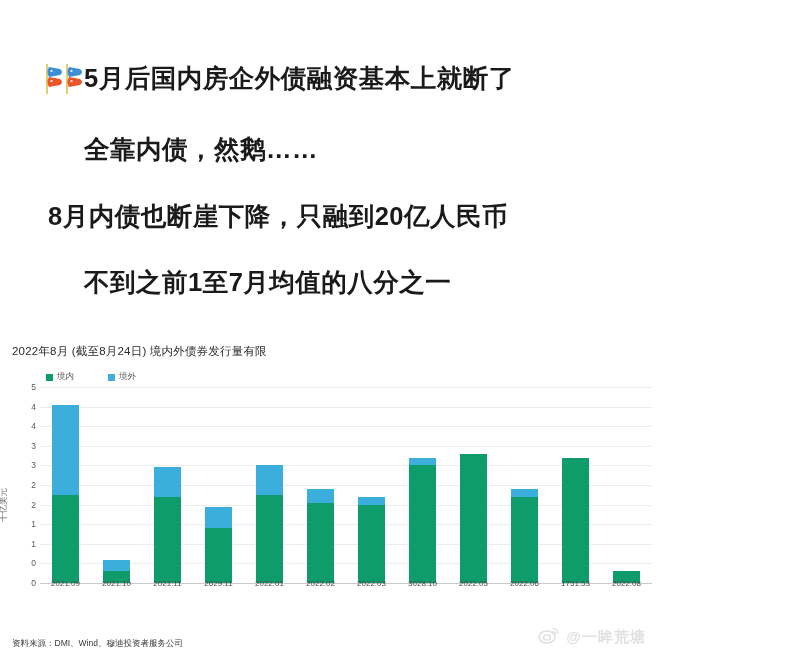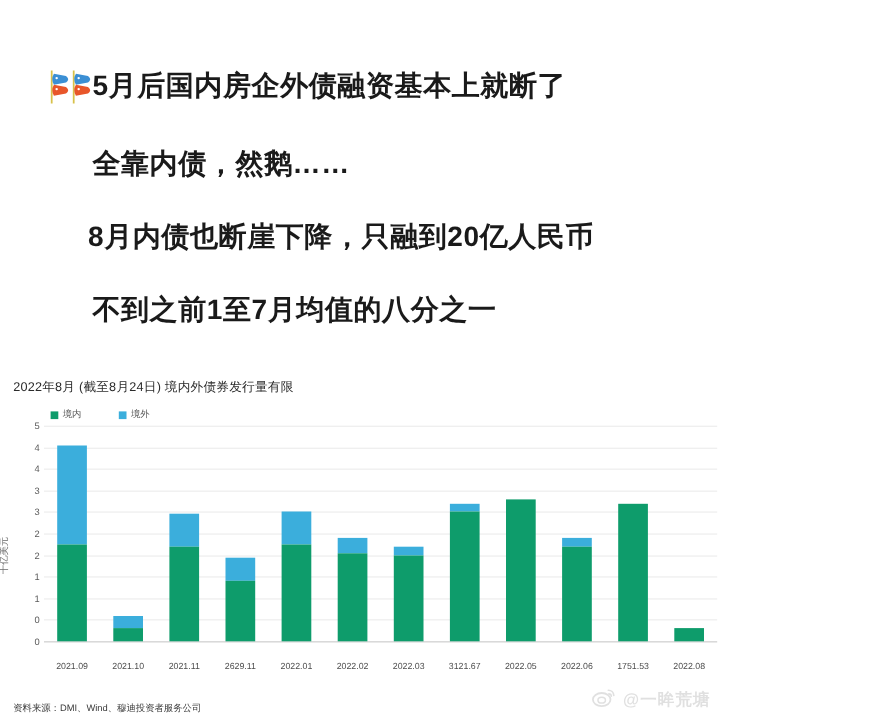--- a/index.html
+++ b/index.html
@@ -21,21 +21,21 @@
     letter-spacing:.5px;
     line-height:1;
     margin:0 0 0 84px;
     white-space:nowrap;
     display:flex;
     align-items:center;
   }
   .post-line + .post-line{ margin-top:41px;align-items:flex-end; }
   .post-line.l1{ margin-left:44px; }
   .post-line.l2{ margin-left:84px; }
-  .post-line.l3{ margin-left:80px; }
+  .post-line.l3{ margin-left:48px; }
   .post-line.l4{ margin-left:84px; }
 
   .koi{
     display:inline-block;
     width:40px;height:34px;
     position:relative;
     margin-right:0px;
     flex:0 0 auto;
   }
   .koi svg{display:block;}
@@ -123,21 +123,21 @@
     width:54%;
     display:flex;
     flex-direction:column;
     justify-content:flex-end;
     position:relative;
   }
   .seg{width:100%;display:block;}
   .xlabels{
     position:absolute;
     left:40px;right:8px;
-    top:214px;
+    top:192px;
     display:flex;
   }
   .xlabel{
     flex:1 1 0;
     text-align:center;
     font-size:8px;
     color:#4d4d4d;
   }
 
   .footnotes{
@@ -319,21 +319,21 @@
         </div>
     </div>
     <div class="xlabels" id="xlabels">
         <div class="xlabel">2021.09</div>
         <div class="xlabel">2021.10</div>
         <div class="xlabel">2021.11</div>
         <div class="xlabel">2629.11</div>
         <div class="xlabel">2022.01</div>
         <div class="xlabel">2022.02</div>
         <div class="xlabel">2022.03</div>
-        <div class="xlabel">3121.67</div>
+        <div class="xlabel">3028.10</div>
         <div class="xlabel">2022.05</div>
         <div class="xlabel">2022.06</div>
         <div class="xlabel">1751.53</div>
         <div class="xlabel">2022.08</div>
       </div>
   </div>
 
   <div class="footnotes">
     <div>资料来源：DMI、Wind、穆迪投资者服务公司</div>
   </div>

